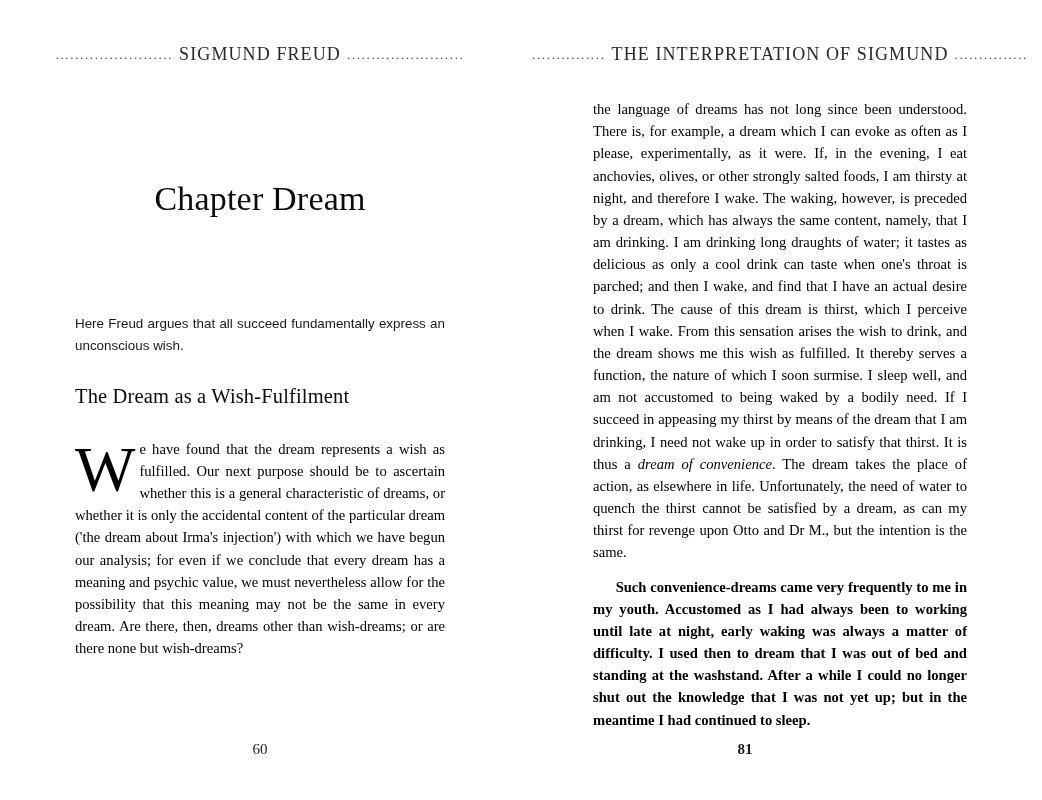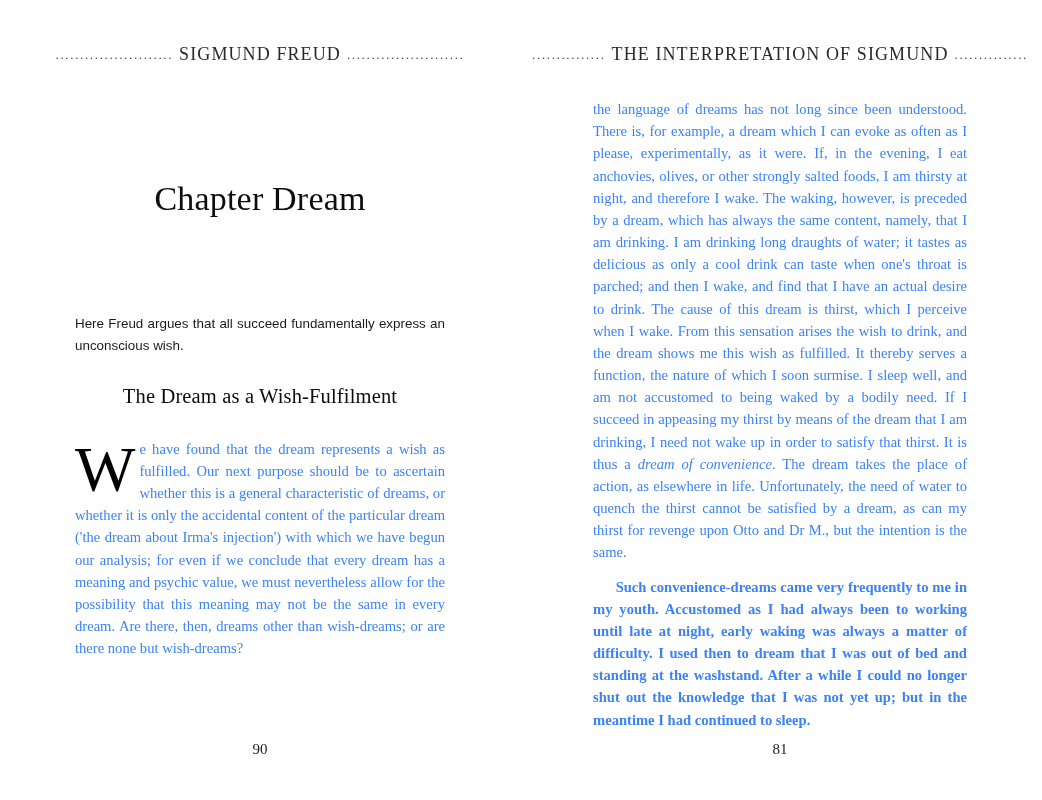--- a/index.html
+++ b/index.html
@@ -77,35 +77,34 @@
     font-size: 13.4px;
     line-height: 1.62;
     text-align: justify;
     color: #1a1a1a;
   }
 
   
   .section-heading {
     margin: 0;
     padding-top: 28px;
-    text-align: center;
     font-size: 20.5px;
     font-weight: normal;
     letter-spacing: 0.15px;
     color: #0d0d0d;
   }
 
   
   .body-text {
     margin: 0;
     font-size: 14.6px;
     line-height: 1.52;
     text-align: justify;
     text-justify: inter-word;
-    color: #3b82f6;
+    color: #000000;
     hyphens: none;
   }
   .body-text + .body-text { margin-top: 12px; font-weight: bold; }
 
   .first-para {
     padding-top: 30px;
   }
   .first-para::first-letter {
     float: left;
     font-size: 64px;
@@ -124,21 +123,21 @@
 
   
   .folio {
     position: absolute;
     bottom: 42px;
     font-size: 15px;
     color: #1d1d1d;
     text-align: center;
   }
   .folio.left  { left: 75px;  width: 370px; }
-  .folio.right { left: 593px; width: 374px; }
+  .folio.right { left: 558px; width: 374px; font-weight: bold; }
 </style>
 </head>
 <body>
 
 <div class="page-spread">
 
   <div class="running-head left">
     <span class="dots">........................</span>
     <span class="head-title">SIGMUND FREUD</span>
     <span class="dots">........................</span>
@@ -164,16 +163,16 @@
 
   <div class="col right">
 
     <p class="body-text">
       <span>the language of dreams has not long since been understood. There is, for example, a dream which I can evoke as often as I please, experimentally, as it were. If, in the evening, I eat anchovies, olives, or other strongly salted foods, I am thirsty at night, and therefore I wake. The waking, however, is preceded by a dream, which has always the same content, namely, that I am drinking. I am drinking long draughts of water; it tastes as delicious as only a cool drink can taste when one's throat is parched; and then I wake, and find that I have an actual desire to drink. The cause of this dream is thirst, which I perceive when I wake. From this sensation arises the wish to drink, and the dream shows me this wish as fulfilled. It thereby serves a function, the nature of which I soon surmise. I sleep well, and am not accustomed to being waked by a bodily need. If I succeed in appeasing my thirst by means of the dream that I am drinking, I need not wake up in order to satisfy that thirst. It is thus a </span><em>dream of convenience</em><span>. The dream takes the place of action, as elsewhere in life. Unfortunately, the need of water to quench the thirst cannot be satisfied by a dream, as can my thirst for revenge upon Otto and Dr M., but the intention is the same.</span>
     </p>
 
     <p class="body-text indent-para">Such convenience-dreams came very frequently to me in my youth. Accustomed as I had always been to working until late at night, early waking was always a matter of difficulty. I used then to dream that I was out of bed and standing at the washstand. After a while I could no longer shut out the knowledge that I was not yet up; but in the meantime I had continued to sleep.</p>
   </div>
 
-  <div class="folio left">90</div>
+  <div class="folio left">60</div>
   <div class="folio right">81</div>
 
 </div>
 
 </body></html>

